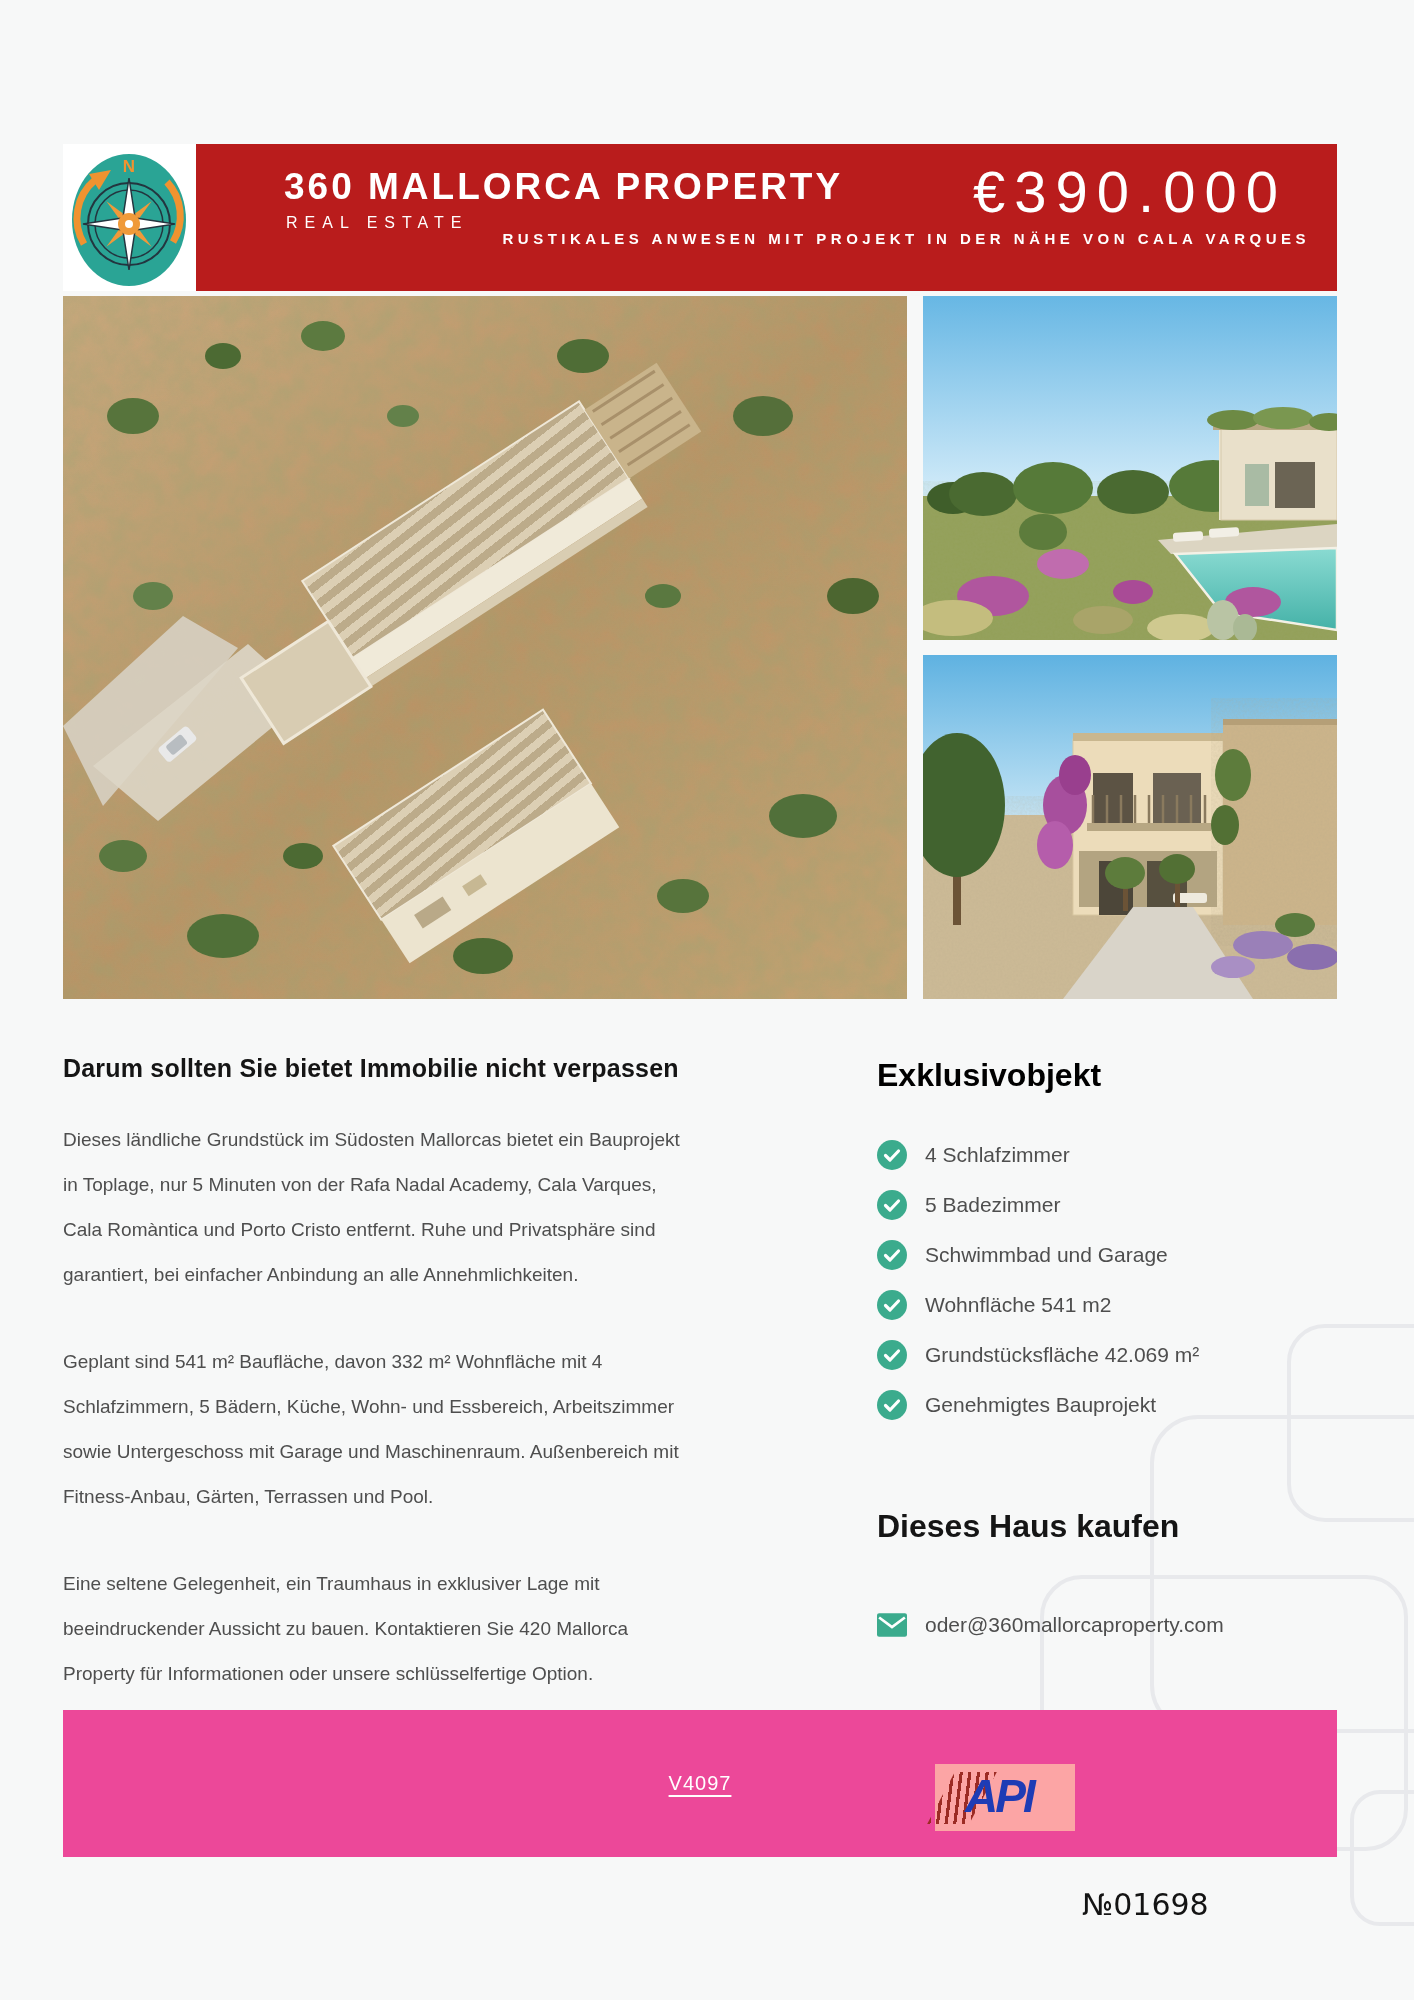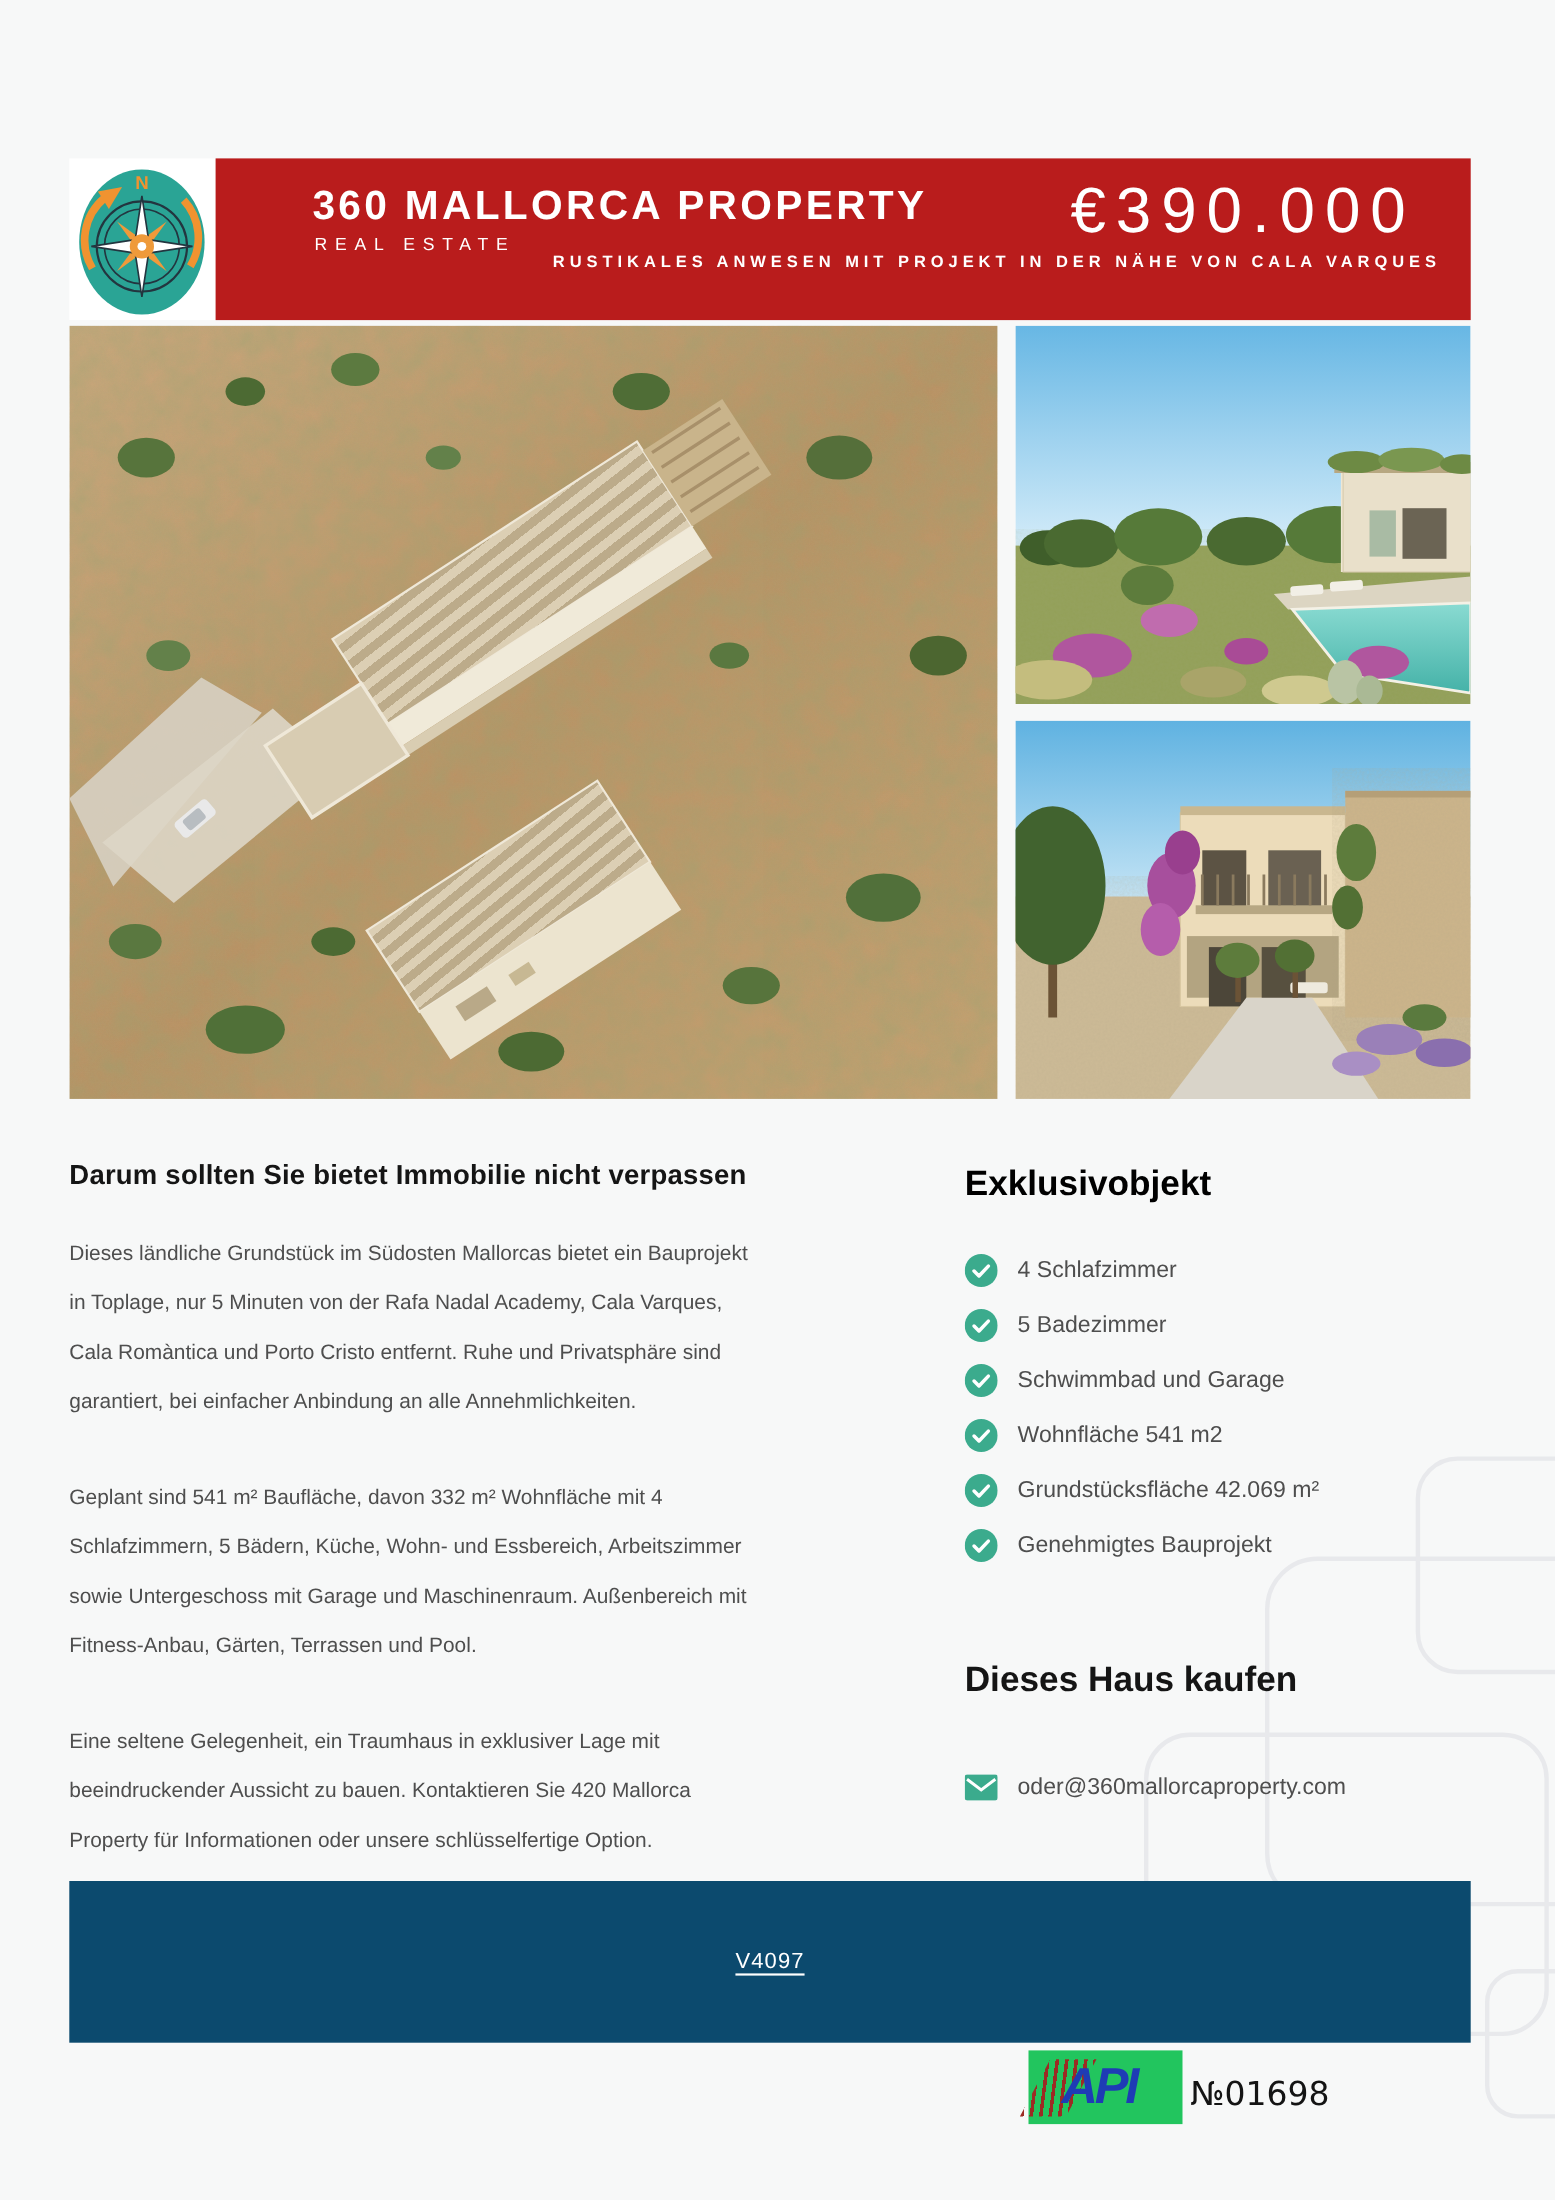--- a/index.html
+++ b/index.html
@@ -44,27 +44,27 @@
   .feat-label{font-size:21px;color:#4e4e4e;}
 
   
   .contact{position:absolute;left:877px;top:1506px;width:470px;z-index:1;}
   .contact h2{margin:0 0 56px 0;font-size:32px;font-weight:bold;color:#151515;line-height:40px;}
   .contact-row{display:flex;align-items:center;height:46px;margin-bottom:26px;}
   .contact-row svg{flex:0 0 30px;margin-right:18px;}
   .contact-text{font-size:21px;color:#4e4e4e;text-decoration:none;cursor:pointer;}
 
   
-  .footer-bar{position:absolute;left:63px;top:1710px;width:1274px;height:147px;background:#0c4a6e;z-index:2;
+  .footer-bar{position:absolute;left:63px;top:1710px;width:1274px;height:147px;background:#ec4899;z-index:2;
               display:flex;align-items:center;justify-content:center;}
   .ref-link{color:#ffffff;font-size:20px;letter-spacing:1px;text-decoration:underline;
             text-underline-offset:5px;cursor:pointer;}
 
   
-  .api-box{position:absolute;left:935px;top:1864px;width:140px;height:67px;background:#22c55e;z-index:2;}
+  .api-box{position:absolute;left:935px;top:1764px;width:140px;height:67px;background:#fca5a5;z-index:2;}
   .api-stripes{position:absolute;left:6px;top:8px;width:42px;height:52px;transform:skewX(-28deg);
                background:repeating-linear-gradient(68deg,#9c2b24 0 3px,rgba(0,0,0,0) 3px 8px);}
   .api-text{position:absolute;left:30px;top:5px;font-size:46px;font-weight:bold;font-style:italic;
             color:#1e3cb5;letter-spacing:-3px;}
   .api-number{position:absolute;left:1082px;top:1887px;font-size:30px;color:#141414;z-index:2;
               font-family:"DejaVu Sans","Liberation Sans",sans-serif;}
 </style>
 </head>
 <body>
 

